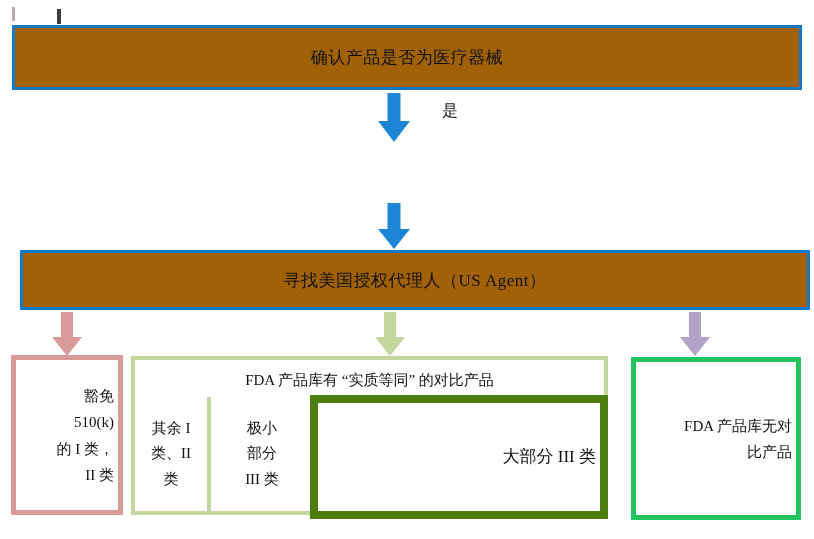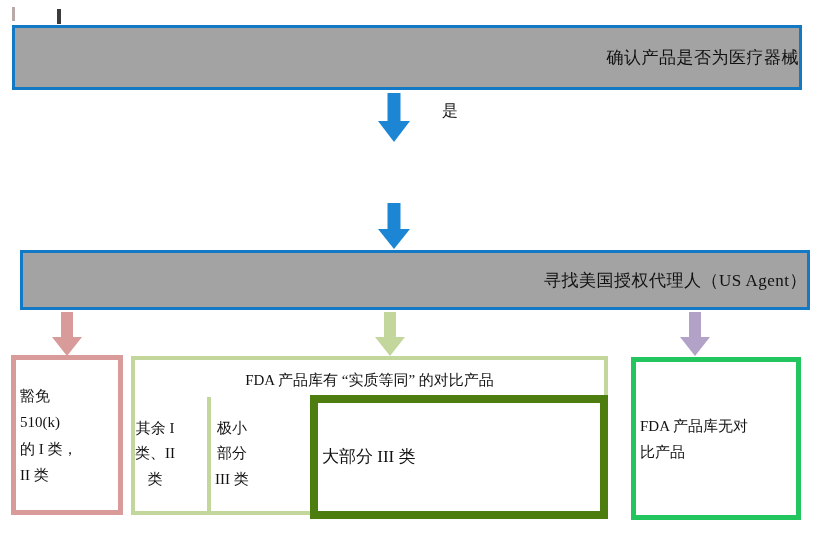--- a/index.html
+++ b/index.html
@@ -12,23 +12,23 @@
   }
   #canvas{position:relative;width:814px;height:539px;}
 
   
   .tick{position:absolute;background:#4a4a4a;}
 
   
   .proc{
     position:absolute;
     border:3px solid #1479c4;
-    background:#a3a3a3;
+    background:#a16207;
     box-sizing:border-box;
-    display:flex;align-items:center;justify-content:flex-end;
+    display:flex;align-items:center;justify-content:center;
   }
   .proc .txt{
     font-size:17px;
     letter-spacing:.5px;
     color:#111;
     white-space:nowrap;
   }
 
   
   .arrow{position:absolute;}
@@ -37,32 +37,32 @@
                width:0;height:0;border-style:solid;border-color:transparent;}
 
   .arrow-label{
     position:absolute;font-size:16px;color:#111;
   }
 
   
   .cbox{position:absolute;box-sizing:border-box;background:#ffffff;}
   .cbox .ctxt{
     position:absolute;left:0;right:0;top:50%;transform:translateY(-50%);
-    text-align:left;font-size:15px;line-height:1.75;color:#111;
+    text-align:right;font-size:15px;line-height:1.75;color:#111;
     padding:0 4px;box-sizing:border-box;
   }
 
   .gheader{
     position:absolute;left:0;right:0;top:0;
     display:flex;align-items:center;justify-content:center;
     font-size:15px;color:#111;white-space:nowrap;
   }
   .gcell{
     position:absolute;box-sizing:border-box;background:#fff;
-    display:flex;align-items:center;
+    display:flex;align-items:center;justify-content:center;
   }
   .gcell .ctxt2{
     text-align:center;font-size:15px;line-height:1.7;color:#111;
   }
 </style>
 </head>
 <body>
 
 <div id="canvas">
 

